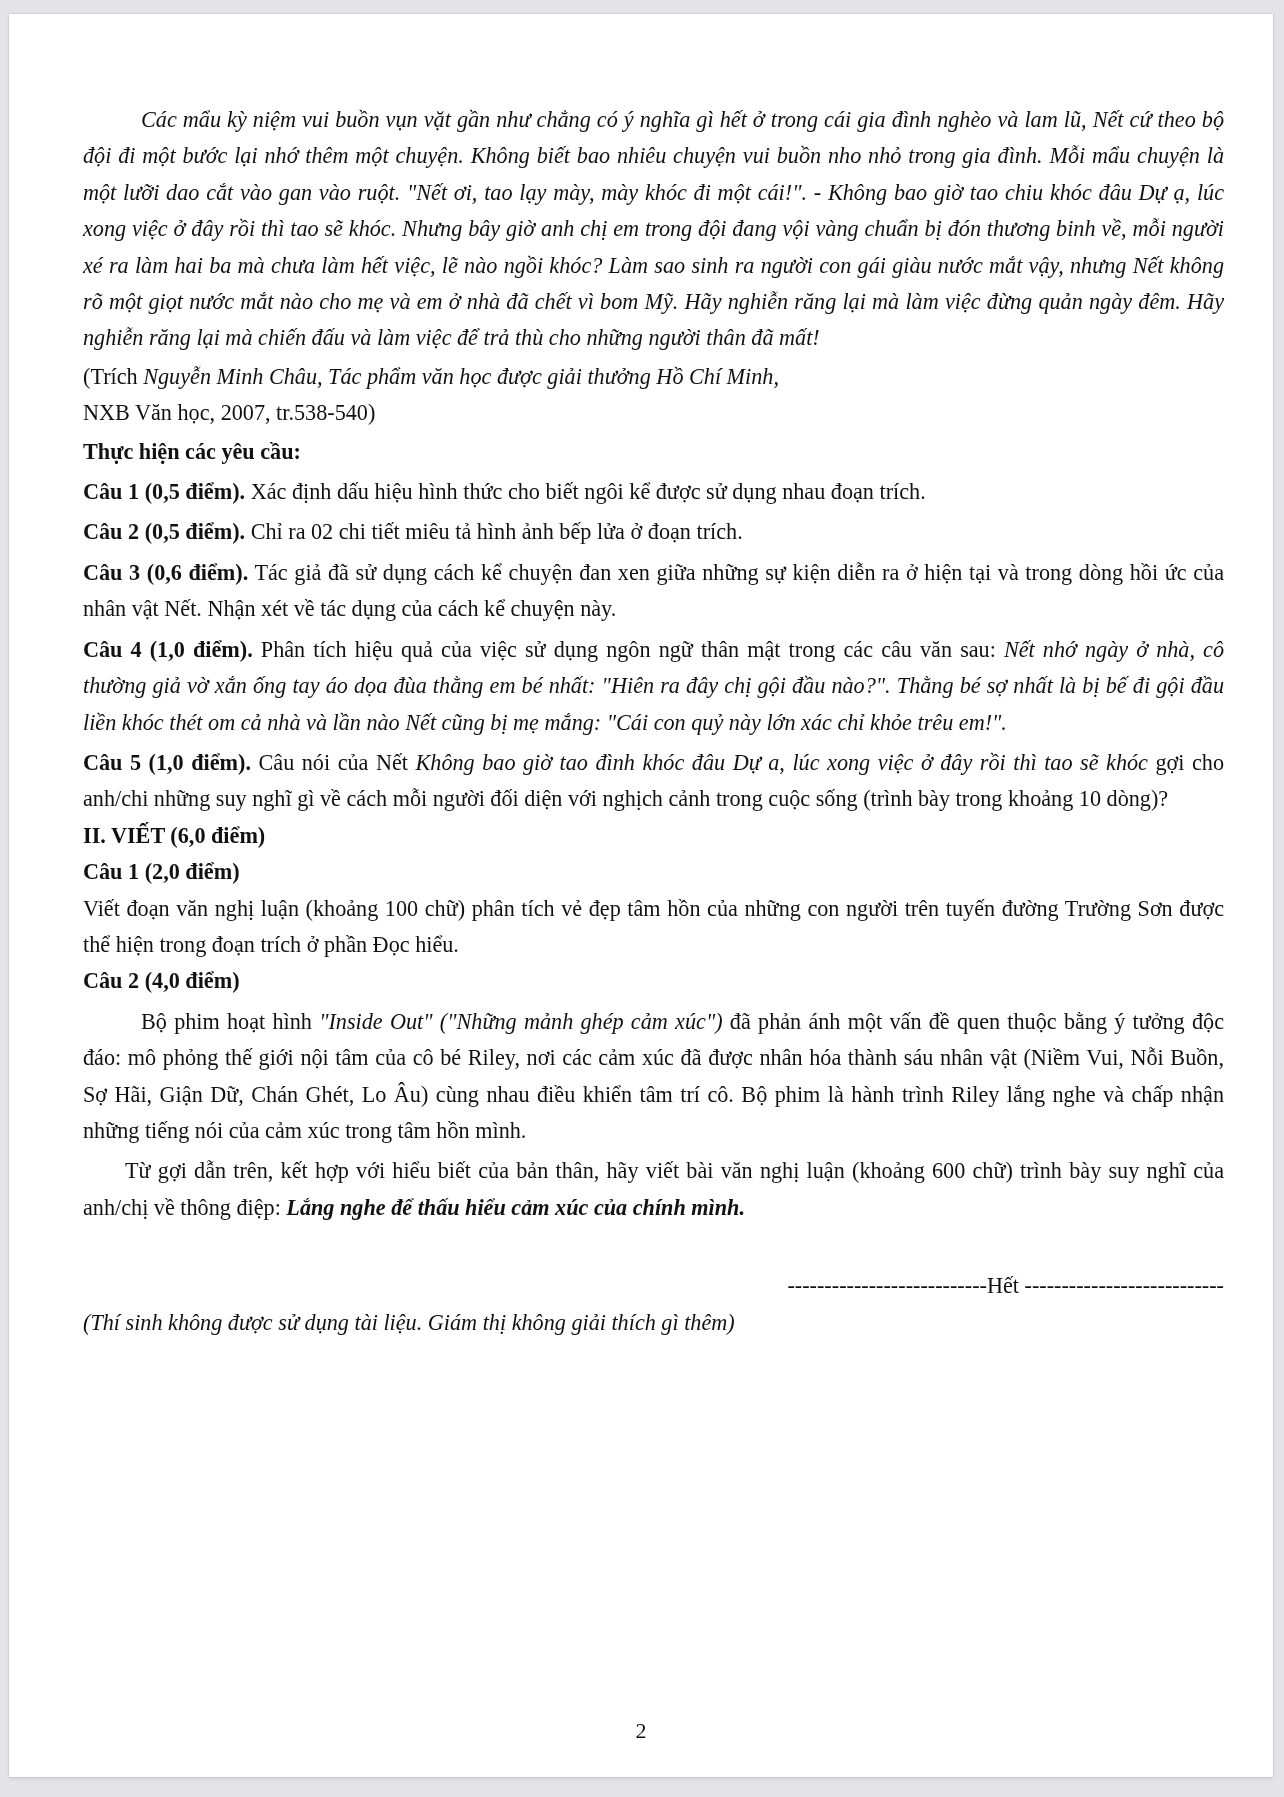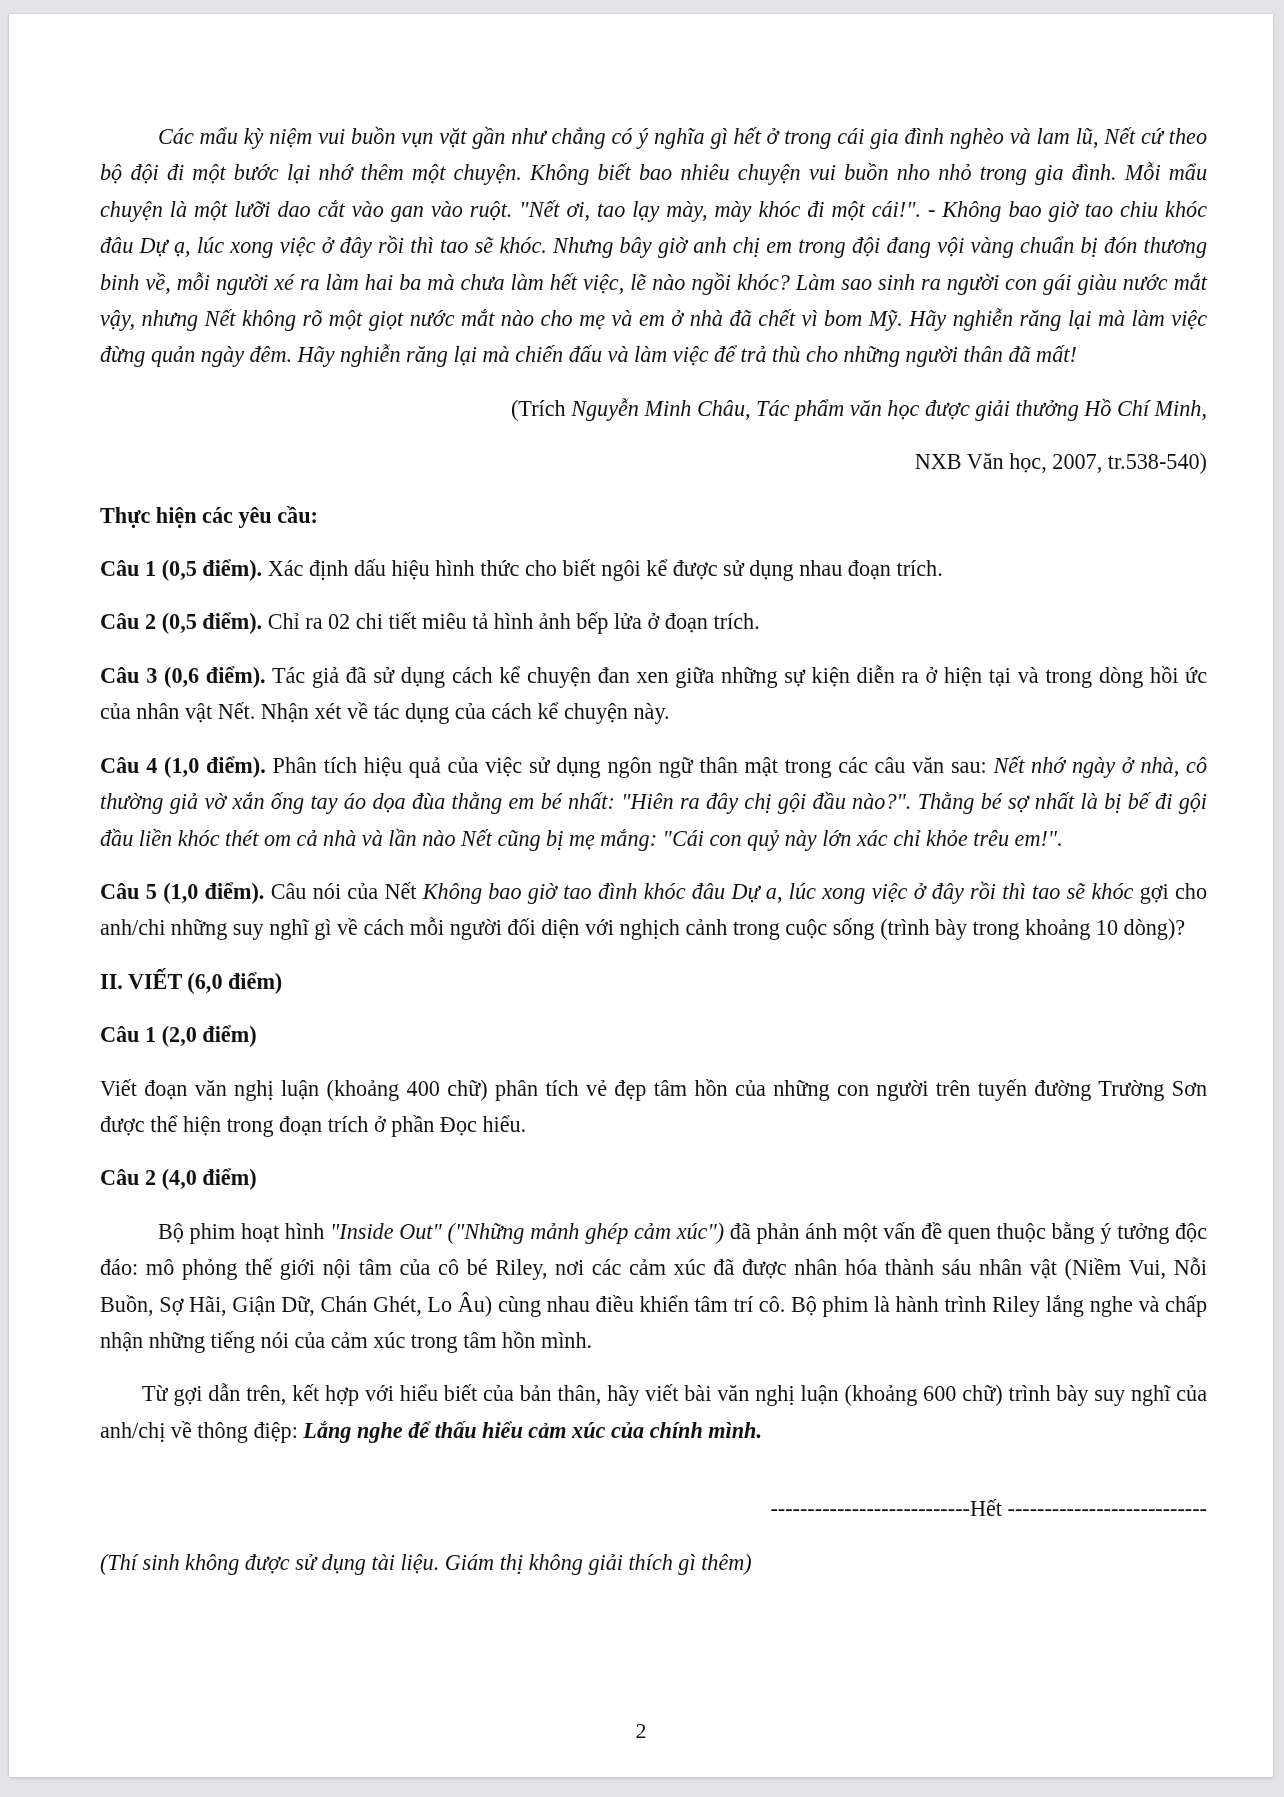--- a/index.html
+++ b/index.html
@@ -26,32 +26,31 @@
     }
     .content {
       position: absolute;
       left: 74px;
       top: 88px;
       width: 1141px;
       font-size: 22.2px;
       line-height: 36.4px;
     }
     p {
-      margin: 17px;
+      margin: 0;
       text-align: justify;
       font-family: Liberation Serif, serif;
     }
     .it { font-style: italic; }
     .b { font-weight: bold; }
     .bi { font-weight: bold; font-style: italic; }
     .indent { text-indent: 58px; }
     .indent2 { text-indent: 42px; }
     .excerpt { font-style: italic; }
     .citation {
-      text-align: right;
       margin-top: 2px;
     }
     .q { margin-top: 4px; }
     .gap-after-cite { margin-top: 2px; }
     .end {
       text-align: right;
       margin-top: 42px;
     }
     .end-note {
       text-align: left;
@@ -86,21 +85,21 @@
 
     <p class="q"><span class="b">Câu 3 (0,6 điểm).</span><span> Tác giả đã sử dụng cách kể chuyện đan xen giữa những sự kiện diễn ra ở hiện tại và trong dòng hồi ức của nhân vật Nết. Nhận xét về tác dụng của cách kể chuyện này.</span></p>
 
     <p class="q"><span class="b">Câu 4 (1,0 điểm).</span><span> Phân tích hiệu quả của việc sử dụng ngôn ngữ thân mật trong các câu văn sau: </span><span class="it">Nết nhớ ngày ở nhà, cô thường giả vờ xắn ống tay áo dọa đùa thằng em bé nhất: "Hiên ra đây chị gội đầu nào?". Thằng bé sợ nhất là bị bế đi gội đầu liền khóc thét om cả nhà và lần nào Nết cũng bị mẹ mắng: "Cái con quỷ này lớn xác chỉ khỏe trêu em!".</span></p>
 
     <p class="q"><span class="b">Câu 5 (1,0 điểm).</span><span> Câu nói của Nết </span><span class="it">Không bao giờ tao đình khóc đâu Dự a, lúc xong việc ở đây rồi thì tao sẽ khóc</span><span> gợi cho anh/chi những suy nghĩ gì về cách mỗi người đối diện với nghịch cảnh trong cuộc sống (trình bày trong khoảng 10 dòng)?</span></p>
 
     <p class="b">II. VIẾT (6,0 điểm)</p>
 
     <p class="b">Câu 1 (2,0 điểm)</p>
-    <p>Viết đoạn văn nghị luận (khoảng 400 chữ) phân tích vẻ đẹp tâm hồn của những con người trên tuyến đường Trường Sơn được thể hiện trong đoạn trích ở phần Đọc hiểu.</p>
+    <p>Viết đoạn văn nghị luận (khoảng 100 chữ) phân tích vẻ đẹp tâm hồn của những con người trên tuyến đường Trường Sơn được thể hiện trong đoạn trích ở phần Đọc hiểu.</p>
 
     <p class="b">Câu 2 (4,0 điểm)</p>
     <p class="indent" style="margin-top:4px"><span>Bộ phim hoạt hình </span><span class="it">"Inside Out" ("Những mảnh ghép cảm xúc")</span><span> đã phản ánh một vấn đề quen thuộc bằng ý tưởng độc đáo: mô phỏng thế giới nội tâm của cô bé Riley, nơi các cảm xúc đã được nhân hóa thành sáu nhân vật (Niềm Vui, Nỗi Buồn, Sợ Hãi, Giận Dữ, Chán Ghét, Lo Âu) cùng nhau điều khiển tâm trí cô. Bộ phim là hành trình Riley lắng nghe và chấp nhận những tiếng nói của cảm xúc trong tâm hồn mình.</span></p>
 
     <p class="indent2" style="margin-top:4px"><span>Từ gợi dẫn trên, kết hợp với hiểu biết của bản thân, hãy viết bài văn nghị luận (khoảng 600 chữ) trình bày suy nghĩ của anh/chị về thông điệp: </span><span class="bi">Lắng nghe để thấu hiểu cảm xúc của chính mình.</span></p>
 
     <p class="end">---------------------------Hết ---------------------------</p>
     <p class="end-note">(Thí sinh không được sử dụng tài liệu. Giám thị không giải thích gì thêm)</p>
   </div>
 

